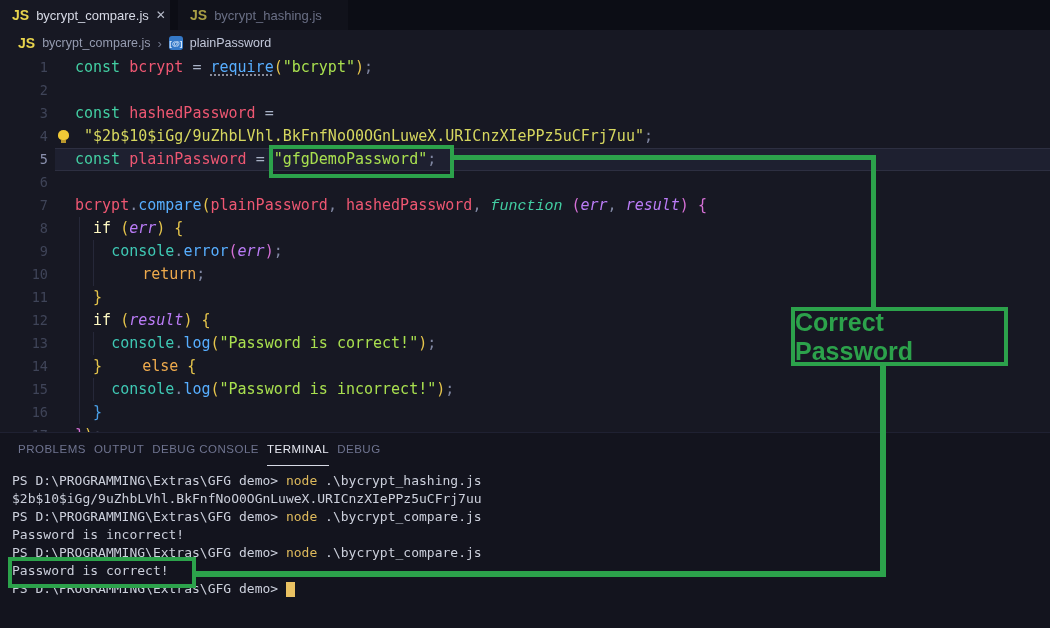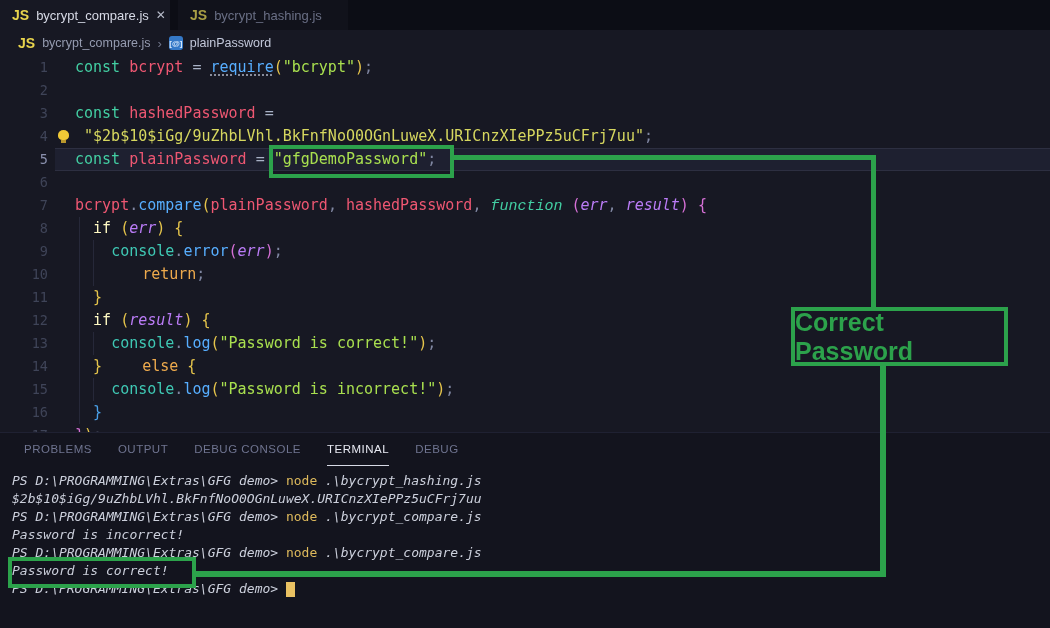--- a/index.html
+++ b/index.html
@@ -46,26 +46,26 @@
   .tk-op{color:#a9b2c7;}
   .tk-pun{color:#8087a2;}
   .tk-ctl{color:#fef9c3;}
   .tk-ret{color:#eeaa4d;margin-left:31px;}
   .tk-param{color:#bb7cf7;font-style:italic;}
   .tk-cons{color:#3fc8b4;text-align:center;}
   .tk-plain{color:#c8cdde;}
 
   
   .panel{position:absolute;left:0;top:432px;width:1050px;height:196px;background:#13141e;border-top:1px solid #1f2132;box-sizing:border-box;}
-  .panel-tabs{display:flex;gap:26px;padding-left:24px;height:33px;align-items:stretch;}
+  .panel-tabs{display:flex;gap:8px;padding-left:18px;height:33px;align-items:stretch;}
   .panel-tab{font-size:11.5px;letter-spacing:.5px;color:#6f7490;display:flex;align-items:center;border-bottom:1px solid transparent;box-sizing:border-box;cursor:default;}
   .panel-tab.active{color:#e8eaf3;border-bottom-color:#d7dae6;}
   .term{padding:6px 0 0 12px;}
   .term-row{height:18px;line-height:18px;font-family:"DejaVu Sans Mono",monospace;font-size:13px;white-space:pre;}
-  .tk-tp{color:#ccd0dc;font-style:italic;}
+  .tk-tp{color:#ccd0dc;}
   .tk-tcmd{color:#ddb95c;}
   .tk-cursor{display:inline-block;width:9px;height:15px;background:#e9c162;vertical-align:-2px;}
 
   
   .anno{position:absolute;z-index:6;box-sizing:border-box;}
   #box-gfg{left:269px;top:145px;width:185px;height:33px;border:4px solid var(--g);}
   #hline-top{left:452px;top:155px;width:424px;height:5px;background:var(--g);}
   #vline-top{left:871px;top:155px;width:5px;height:153px;background:var(--g);}
   #label-box{left:791px;top:307px;width:217px;height:59px;border:4px solid var(--g);display:flex;align-items:center;justify-content:flex-start;}
   #label-box span{color:var(--g);font-weight:bold;font-size:25px;}

